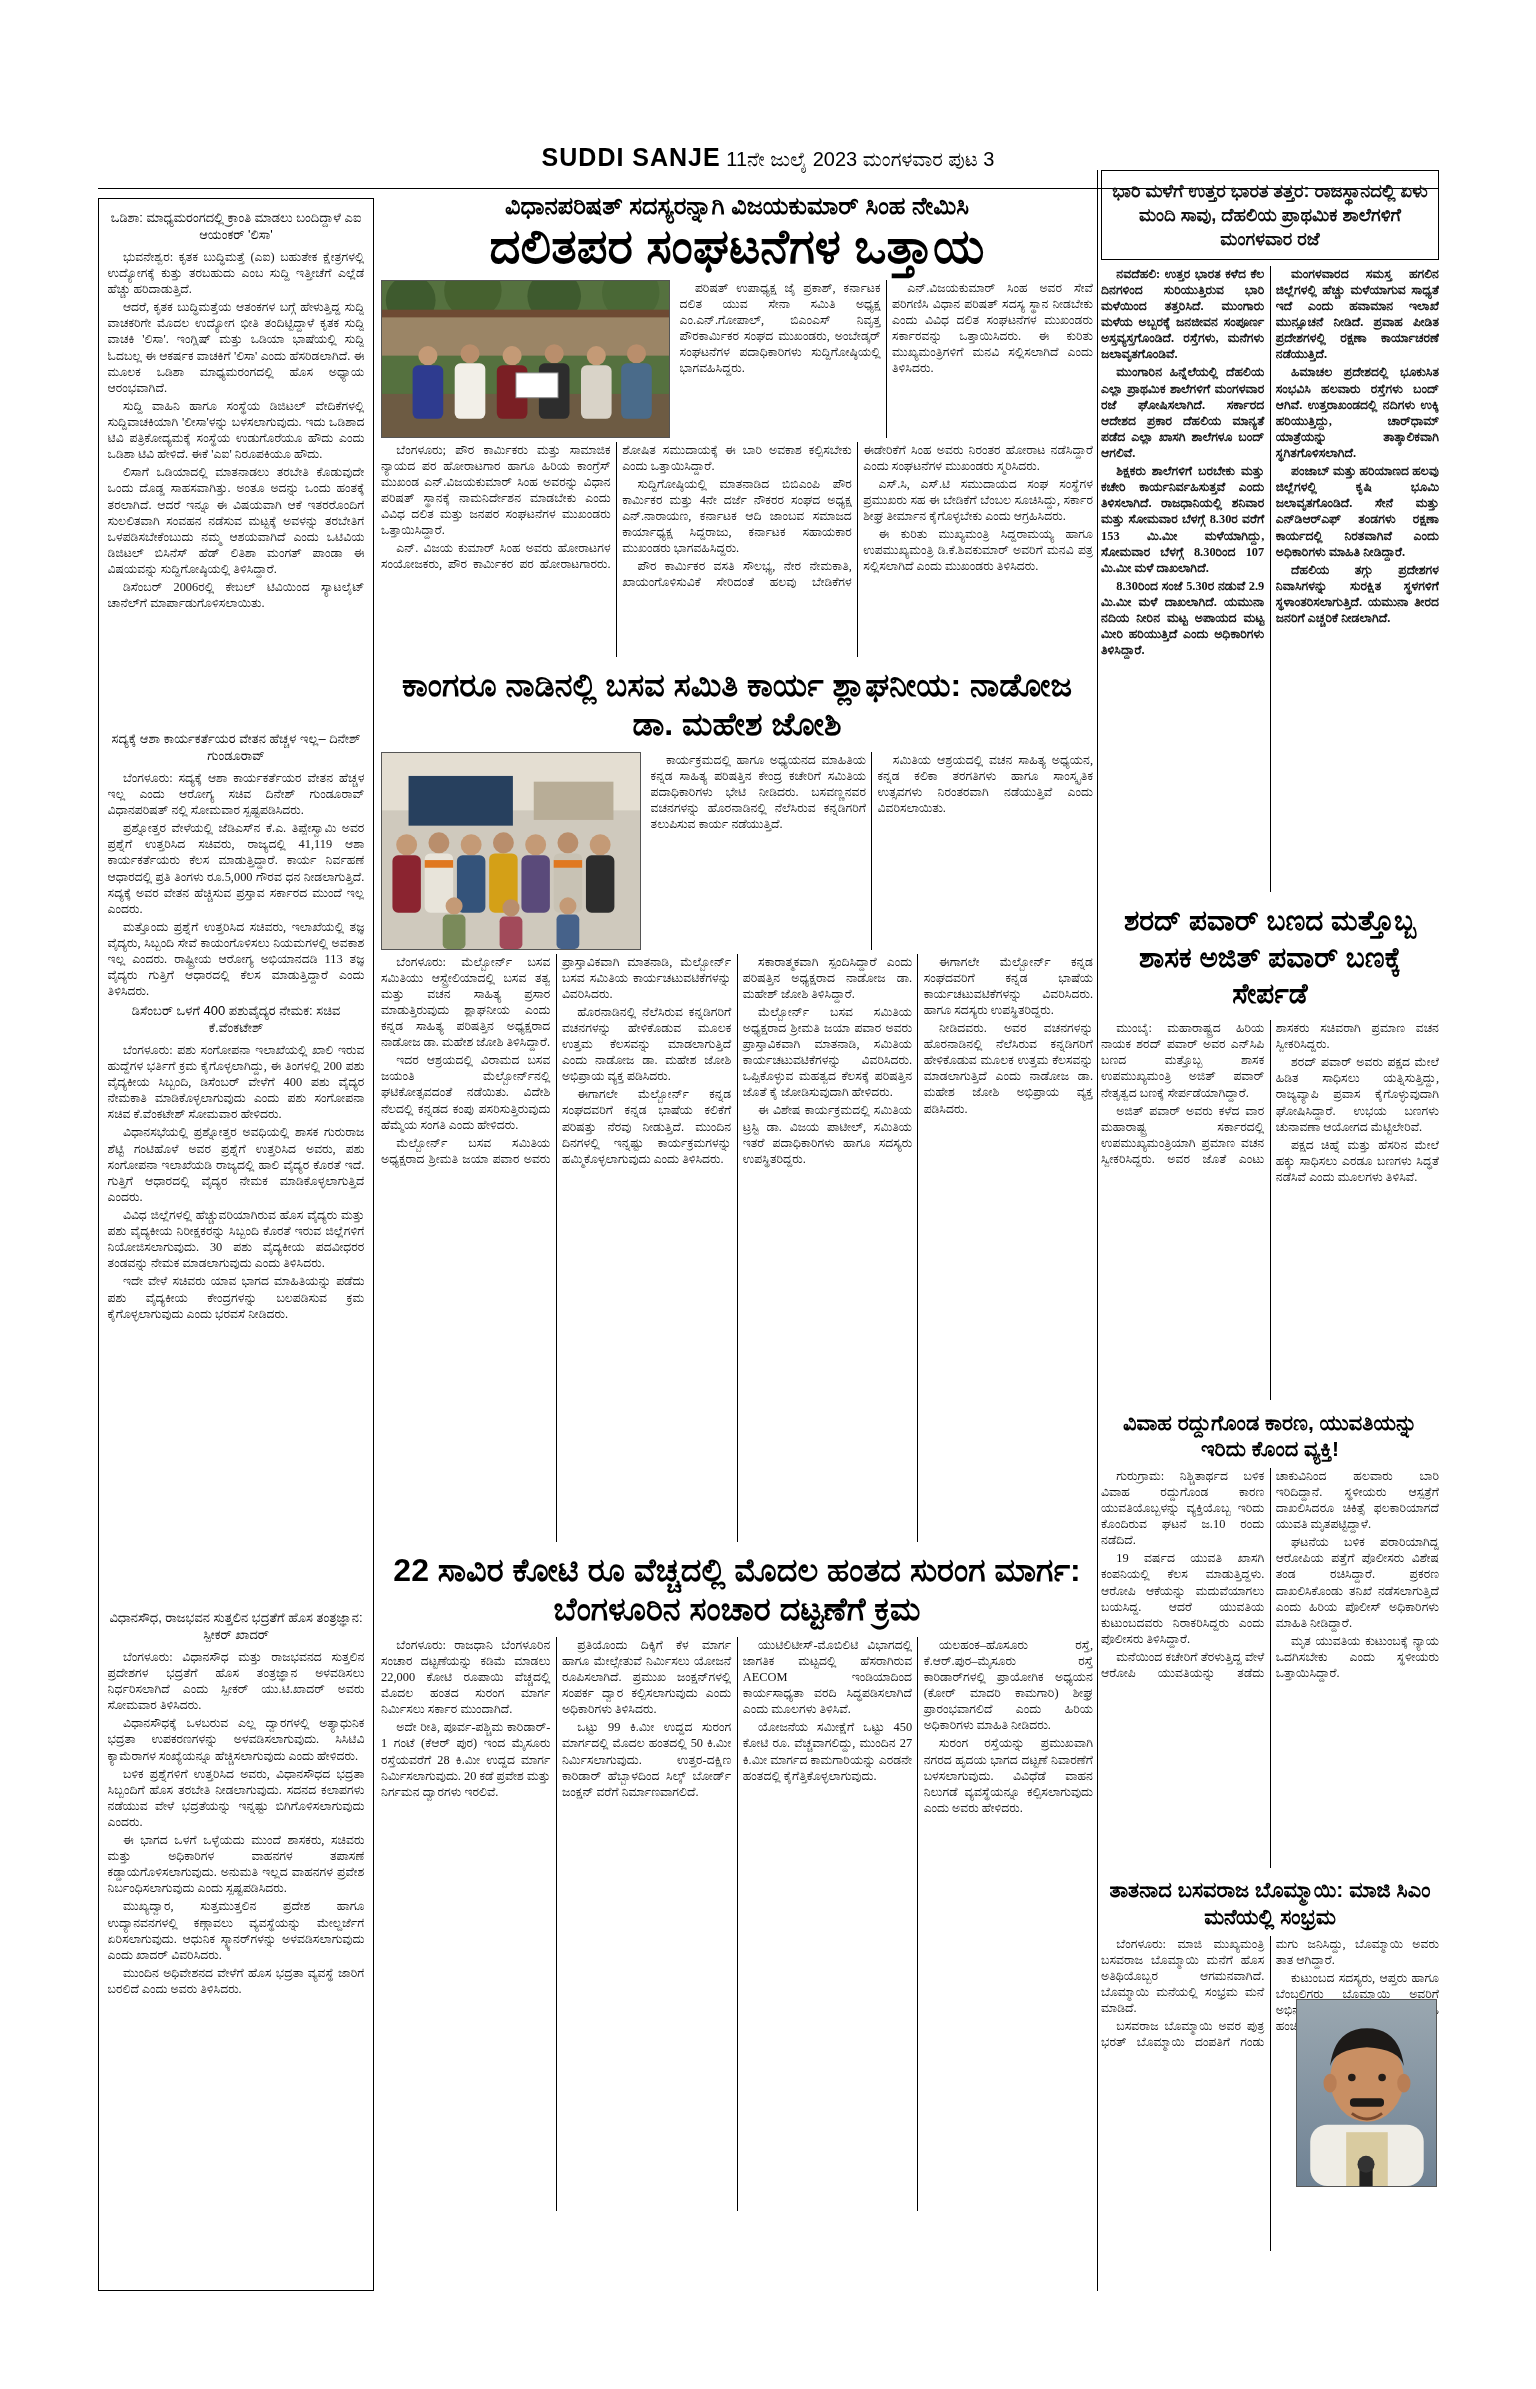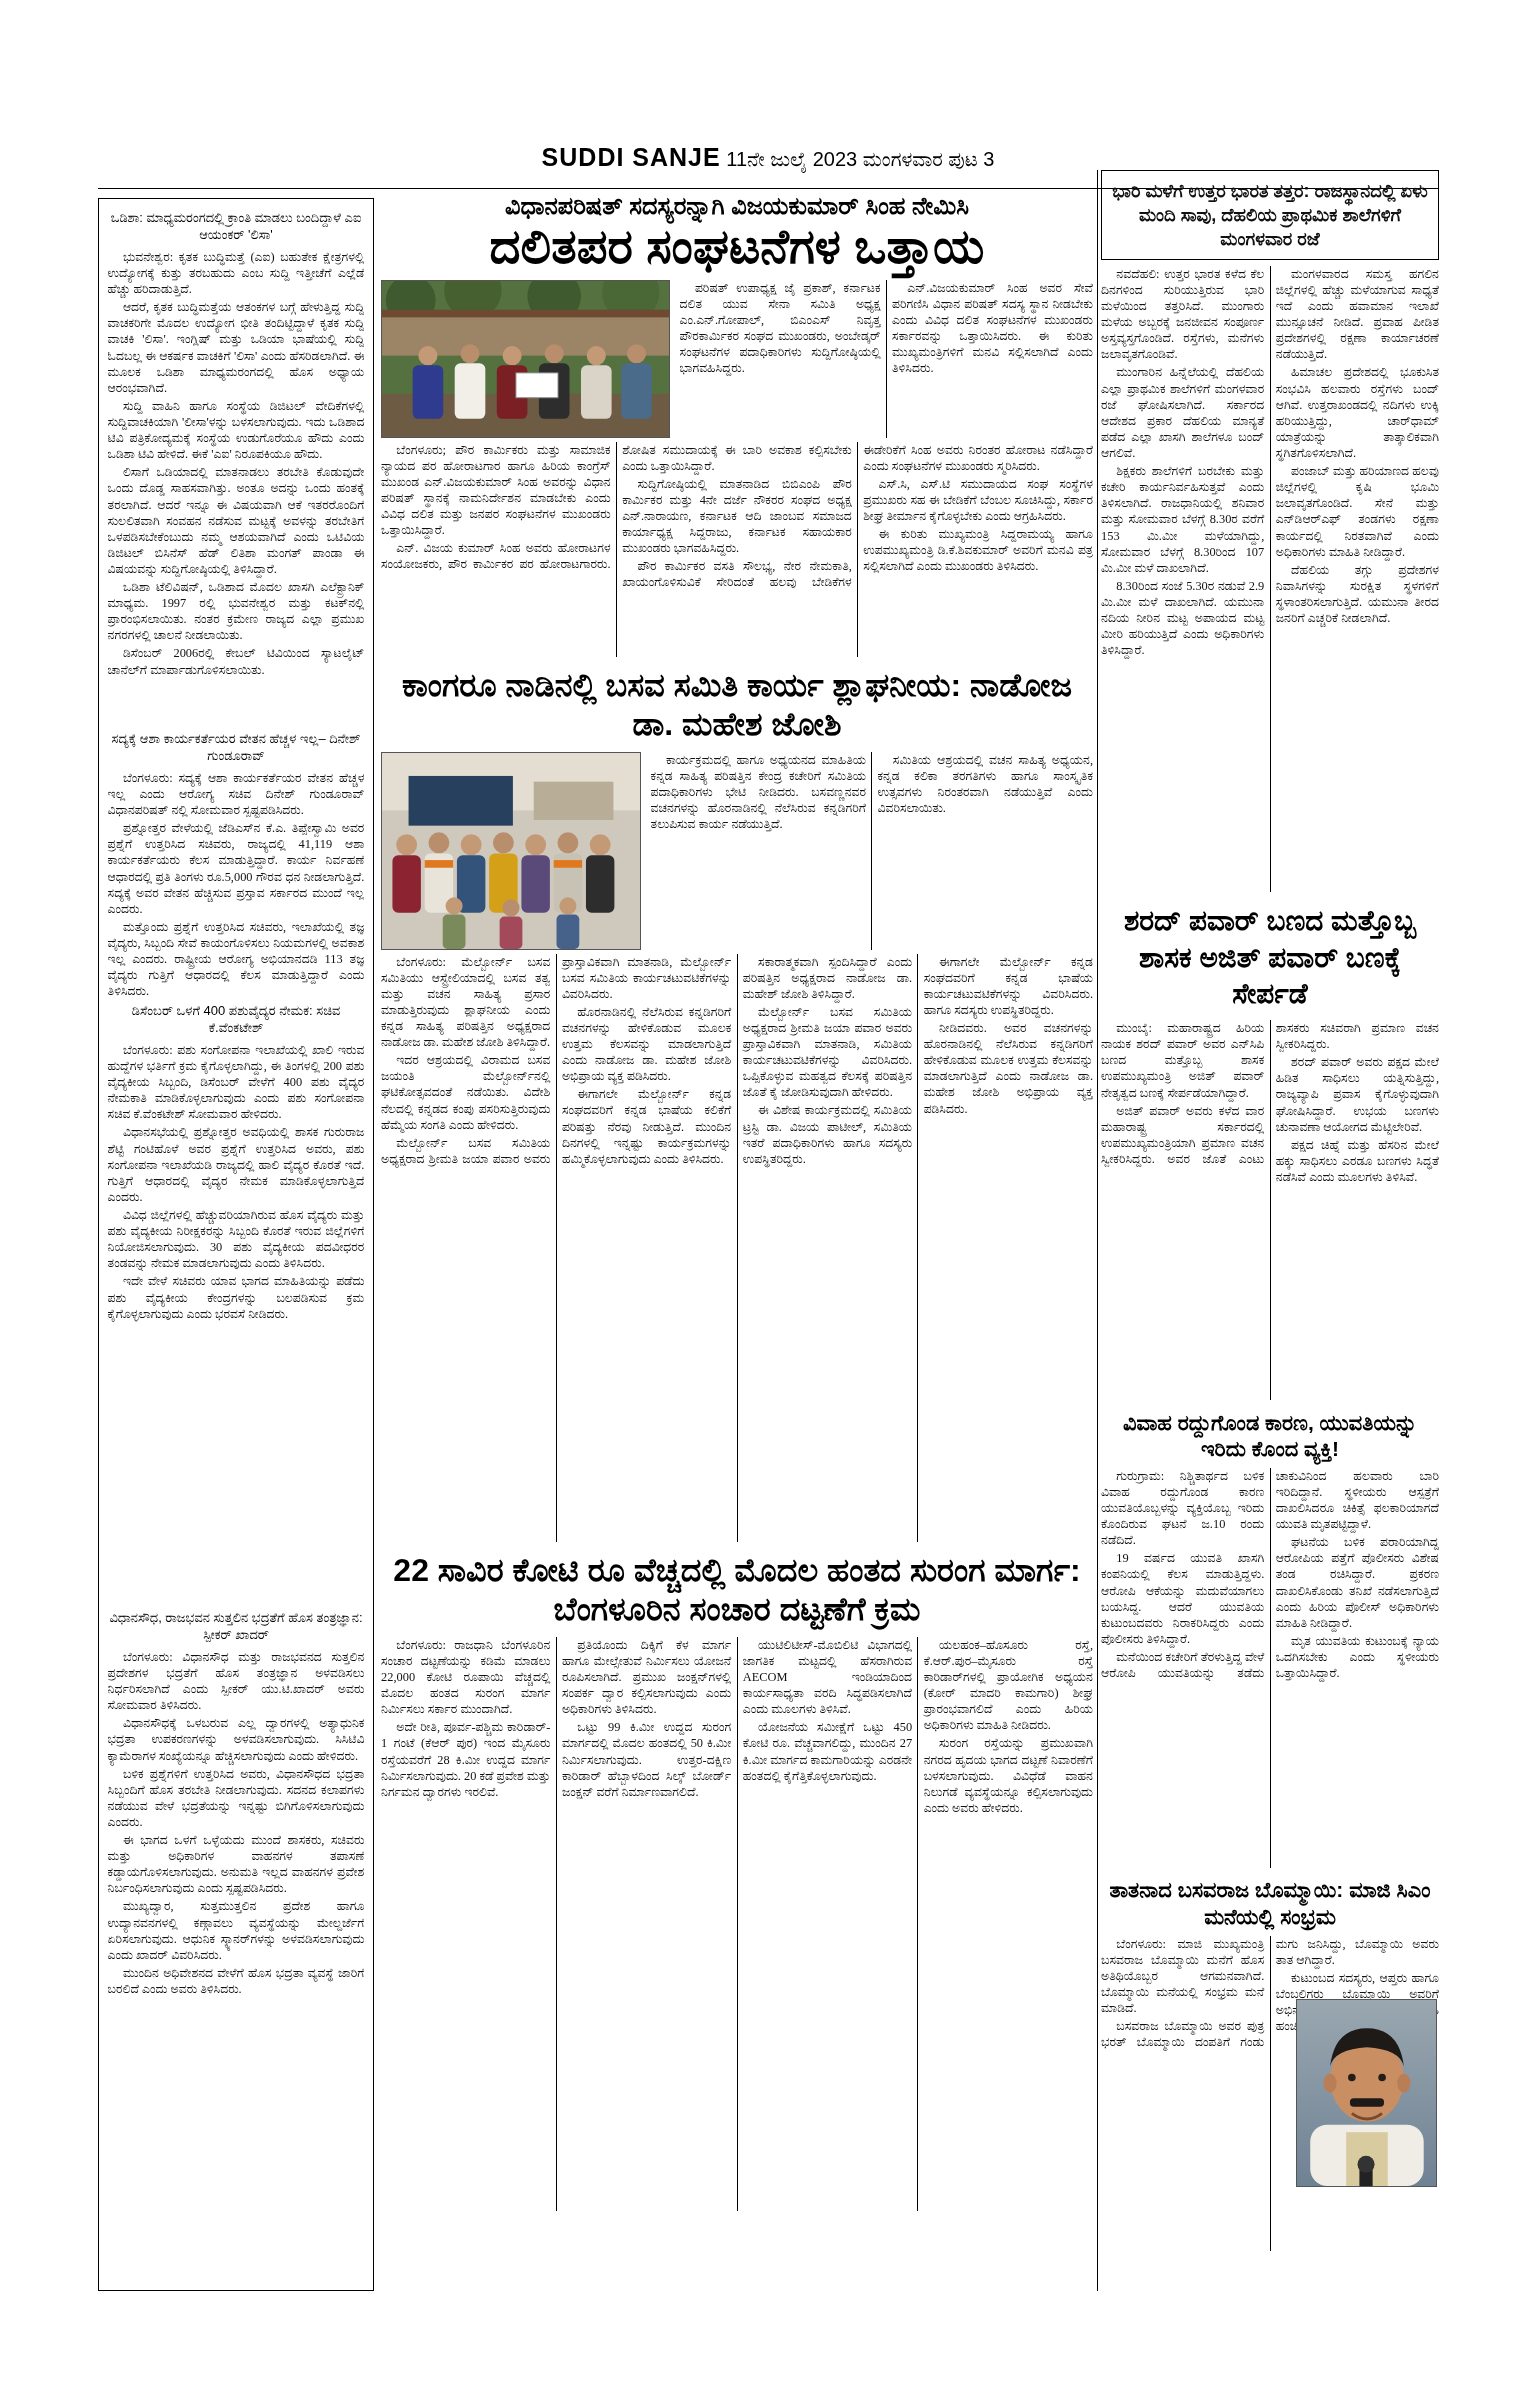--- a/index.html
+++ b/index.html
@@ -35,21 +35,21 @@
   .boxed-head  { border:1.9px solid #000; padding:7.6px 5.7px; font-size:18px; font-weight:800;
                  line-height:1.35; text-align:center; font-family:"Liberation Sans", sans-serif; margin-bottom:5.7px; }
   
   .sec { overflow:hidden; }
   .secA { height:521px; } .secB { height:272px; } .secC { height:607px; } .secD { height:669px; }
   .main-top   { display:grid; grid-template-columns:289px 1fr; gap:9.6px; height:158px; overflow:hidden; margin-bottom:3.8px; }
   .main-cols3 { height:215px; }
   .basava-top { display:grid; grid-template-columns:260px 1fr; gap:9.6px; height:198px; overflow:hidden; margin-bottom:3.8px; }
   .h-basava4  { height:588px; }
   .h-tunnel4  { height:574px; }
-  .h-rain     { height:626px; }
+  .h-rain     { height:626px;font-weight:bold; }
   .h-pawar    { height:380px; }
   .h-murder   { height:400px; }
   .bommai-wrap{ position:relative; height:315px; overflow:hidden; }
   .photo { border:1px solid #555; background:#ccc; overflow:hidden; }
   .photo svg { display:block; width:100%; height:100%; }
   .portrait { position:absolute; right:1.9px; top:63px; width:141px; height:188px; }
 </style>
 </head>
 <body>
 
@@ -62,21 +62,20 @@
   <div class="rule-top"></div>
 
   <div class="col-left">
     <section class="sec secA">
       <h3 class="left-head">ಒಡಿಶಾ: ಮಾಧ್ಯಮರಂಗದಲ್ಲಿ ಕ್ರಾಂತಿ ಮಾಡಲು ಬಂದಿದ್ದಾಳೆ ಎಐ ಆಯಂಕರ್ 'ಲಿಸಾ'</h3>
       <div>
           <p class="para">ಭುವನೇಶ್ವರ: ಕೃತಕ ಬುದ್ಧಿಮತ್ತೆ (ಎಐ) ಬಹುತೇಕ ಕ್ಷೇತ್ರಗಳಲ್ಲಿ ಉದ್ಯೋಗಕ್ಕೆ ಕುತ್ತು ತರಬಹುದು ಎಂಬ ಸುದ್ದಿ ಇತ್ತೀಚೆಗೆ ಎಲ್ಲೆಡೆ ಹೆಚ್ಚು ಹರಿದಾಡುತ್ತಿದೆ.</p>
           <p class="para">ಆದರೆ, ಕೃತಕ ಬುದ್ಧಿಮತ್ತೆಯ ಆತಂಕಗಳ ಬಗ್ಗೆ ಹೇಳುತ್ತಿದ್ದ ಸುದ್ದಿ ವಾಚಕರಿಗೇ ಮೊದಲ ಉದ್ಯೋಗ ಭೀತಿ ತಂದಿಟ್ಟಿದ್ದಾಳೆ ಕೃತಕ ಸುದ್ದಿ ವಾಚಕಿ 'ಲಿಸಾ'. ಇಂಗ್ಲಿಷ್ ಮತ್ತು ಒಡಿಯಾ ಭಾಷೆಯಲ್ಲಿ ಸುದ್ದಿ ಓದಬಲ್ಲ ಈ ಆಕರ್ಷಕ ವಾಚಕಿಗೆ 'ಲಿಸಾ' ಎಂದು ಹೆಸರಿಡಲಾಗಿದೆ. ಈ ಮೂಲಕ ಒಡಿಶಾ ಮಾಧ್ಯಮರಂಗದಲ್ಲಿ ಹೊಸ ಅಧ್ಯಾಯ ಆರಂಭವಾಗಿದೆ.</p>
           <p class="para">ಸುದ್ದಿ ವಾಹಿನಿ ಹಾಗೂ ಸಂಸ್ಥೆಯ ಡಿಜಿಟಲ್ ವೇದಿಕೆಗಳಲ್ಲಿ ಸುದ್ದಿವಾಚಕಿಯಾಗಿ 'ಲೀಸಾ'ಳನ್ನು ಬಳಸಲಾಗುವುದು. ಇದು ಒಡಿಶಾದ ಟಿವಿ ಪತ್ರಿಕೋದ್ಯಮಕ್ಕೆ ಸಂಸ್ಥೆಯ ಉಡುಗೊರೆಯೂ ಹೌದು ಎಂದು ಒಡಿಶಾ ಟಿವಿ ಹೇಳಿದೆ. ಈಕೆ 'ಎಐ' ನಿರೂಪಕಿಯೂ ಹೌದು.</p>
           <p class="para">ಲಿಸಾಗೆ ಒಡಿಯಾದಲ್ಲಿ ಮಾತನಾಡಲು ತರಬೇತಿ ಕೊಡುವುದೇ ಒಂದು ದೊಡ್ಡ ಸಾಹಸವಾಗಿತ್ತು. ಅಂತೂ ಅದನ್ನು ಒಂದು ಹಂತಕ್ಕೆ ತರಲಾಗಿದೆ. ಆದರೆ ಇನ್ನೂ ಈ ವಿಷಯವಾಗಿ ಆಕೆ ಇತರರೊಂದಿಗೆ ಸುಲಲಿತವಾಗಿ ಸಂವಹನ ನಡೆಸುವ ಮಟ್ಟಕ್ಕೆ ಅವಳನ್ನು ತರಬೇತಿಗೆ ಒಳಪಡಿಸಬೇಕೆಂಬುದು ನಮ್ಮ ಆಶಯವಾಗಿದೆ ಎಂದು ಒಟಿವಿಯ ಡಿಜಿಟಲ್ ಬಿಸಿನೆಸ್ ಹೆಡ್ ಲಿತಿಶಾ ಮಂಗತ್ ಪಾಂಡಾ ಈ ವಿಷಯವನ್ನು ಸುದ್ದಿಗೋಷ್ಠಿಯಲ್ಲಿ ತಿಳಿಸಿದ್ದಾರೆ.</p>
-          <p class="para">ಒಡಿಶಾ ಟೆಲಿವಿಷನ್, ಒಡಿಶಾದ ಮೊದಲ ಖಾಸಗಿ ಎಲೆಕ್ಟ್ರಾನಿಕ್ ಮಾಧ್ಯಮ. 1997 ರಲ್ಲಿ ಭುವನೇಶ್ವರ ಮತ್ತು ಕಟಕ್‌ನಲ್ಲಿ ಪ್ರಾರಂಭಿಸಲಾಯಿತು. ನಂತರ ಕ್ರಮೇಣ ರಾಜ್ಯದ ಎಲ್ಲಾ ಪ್ರಮುಖ ನಗರಗಳಲ್ಲಿ ಚಾಲನೆ ನೀಡಲಾಯಿತು.</p>
           <p class="para">ಡಿಸೆಂಬರ್ 2006ರಲ್ಲಿ ಕೇಬಲ್ ಟಿವಿಯಿಂದ ಸ್ಯಾಟಲೈಟ್ ಚಾನೆಲ್‌ಗೆ ಮಾರ್ಪಾಡುಗೊಳಿಸಲಾಯಿತು.</p>
         </div>
     </section>
     <section class="sec secB">
       <h3 class="left-head">ಸದ್ಯಕ್ಕೆ ಆಶಾ ಕಾರ್ಯಕರ್ತೆಯರ ವೇತನ ಹೆಚ್ಚಳ ಇಲ್ಲ– ದಿನೇಶ್ ಗುಂಡೂರಾವ್</h3>
       <div>
           <p class="para">ಬೆಂಗಳೂರು: ಸದ್ಯಕ್ಕೆ ಆಶಾ ಕಾರ್ಯಕರ್ತೆಯರ ವೇತನ ಹೆಚ್ಚಳ ಇಲ್ಲ ಎಂದು ಆರೋಗ್ಯ ಸಚಿವ ದಿನೇಶ್ ಗುಂಡೂರಾವ್ ವಿಧಾನಪರಿಷತ್ ನಲ್ಲಿ ಸೋಮವಾರ ಸ್ಪಷ್ಟಪಡಿಸಿದರು.</p>
           <p class="para">ಪ್ರಶ್ನೋತ್ತರ ವೇಳೆಯಲ್ಲಿ ಜೆಡಿಎಸ್‌ನ ಕೆ.ಎ. ತಿಪ್ಪೇಸ್ವಾಮಿ ಅವರ ಪ್ರಶ್ನೆಗೆ ಉತ್ತರಿಸಿದ ಸಚಿವರು, ರಾಜ್ಯದಲ್ಲಿ 41,119 ಆಶಾ ಕಾರ್ಯಕರ್ತೆಯರು ಕೆಲಸ ಮಾಡುತ್ತಿದ್ದಾರೆ. ಕಾರ್ಯ ನಿರ್ವಹಣೆ ಆಧಾರದಲ್ಲಿ ಪ್ರತಿ ತಿಂಗಳು ರೂ.5,000 ಗೌರವ ಧನ ನೀಡಲಾಗುತ್ತಿದೆ. ಸದ್ಯಕ್ಕೆ ಅವರ ವೇತನ ಹೆಚ್ಚಿಸುವ ಪ್ರಸ್ತಾವ ಸರ್ಕಾರದ ಮುಂದೆ ಇಲ್ಲ ಎಂದರು.</p>
           <p class="para">ಮತ್ತೊಂದು ಪ್ರಶ್ನೆಗೆ ಉತ್ತರಿಸಿದ ಸಚಿವರು, ಇಲಾಖೆಯಲ್ಲಿ ತಜ್ಞ ವೈದ್ಯರು, ಸಿಬ್ಬಂದಿ ಸೇವೆ ಕಾಯಂಗೊಳಿಸಲು ನಿಯಮಗಳಲ್ಲಿ ಅವಕಾಶ ಇಲ್ಲ ಎಂದರು. ರಾಷ್ಟ್ರೀಯ ಆರೋಗ್ಯ ಅಭಿಯಾನದಡಿ 113 ತಜ್ಞ ವೈದ್ಯರು ಗುತ್ತಿಗೆ ಆಧಾರದಲ್ಲಿ ಕೆಲಸ ಮಾಡುತ್ತಿದ್ದಾರೆ ಎಂದು ತಿಳಿಸಿದರು.</p>
         </div>

